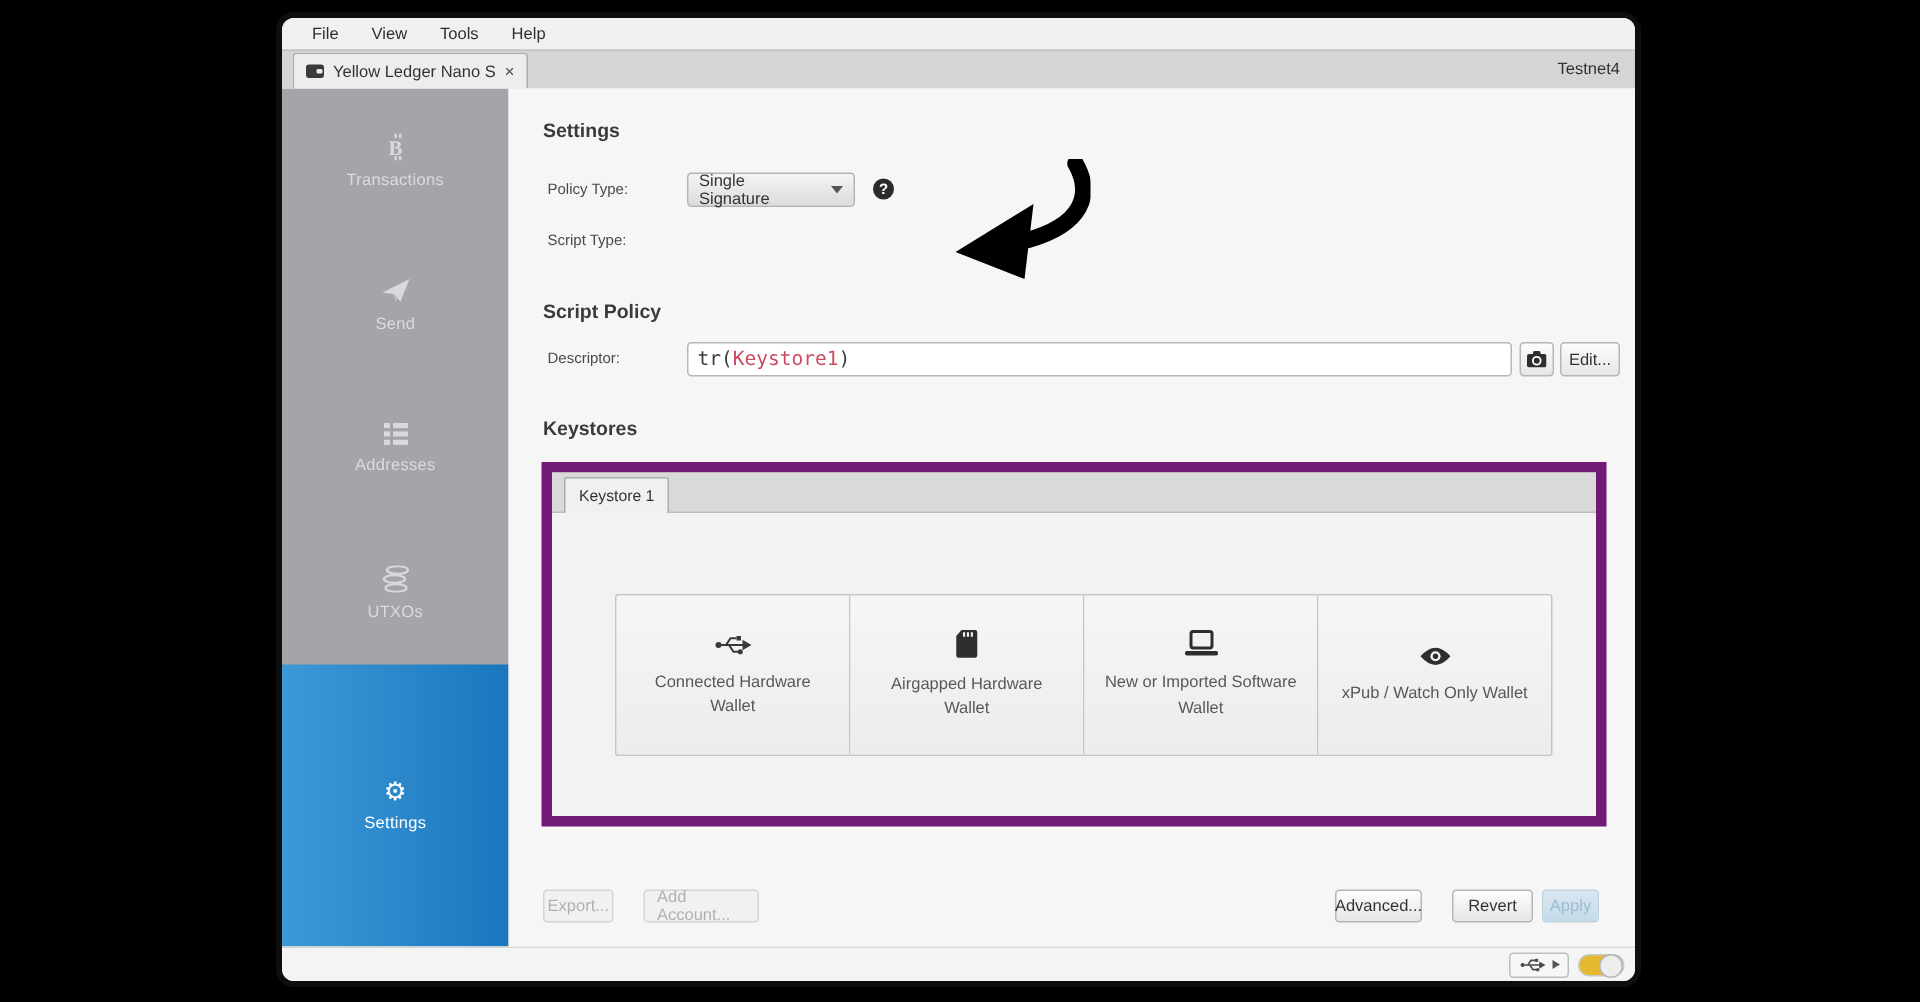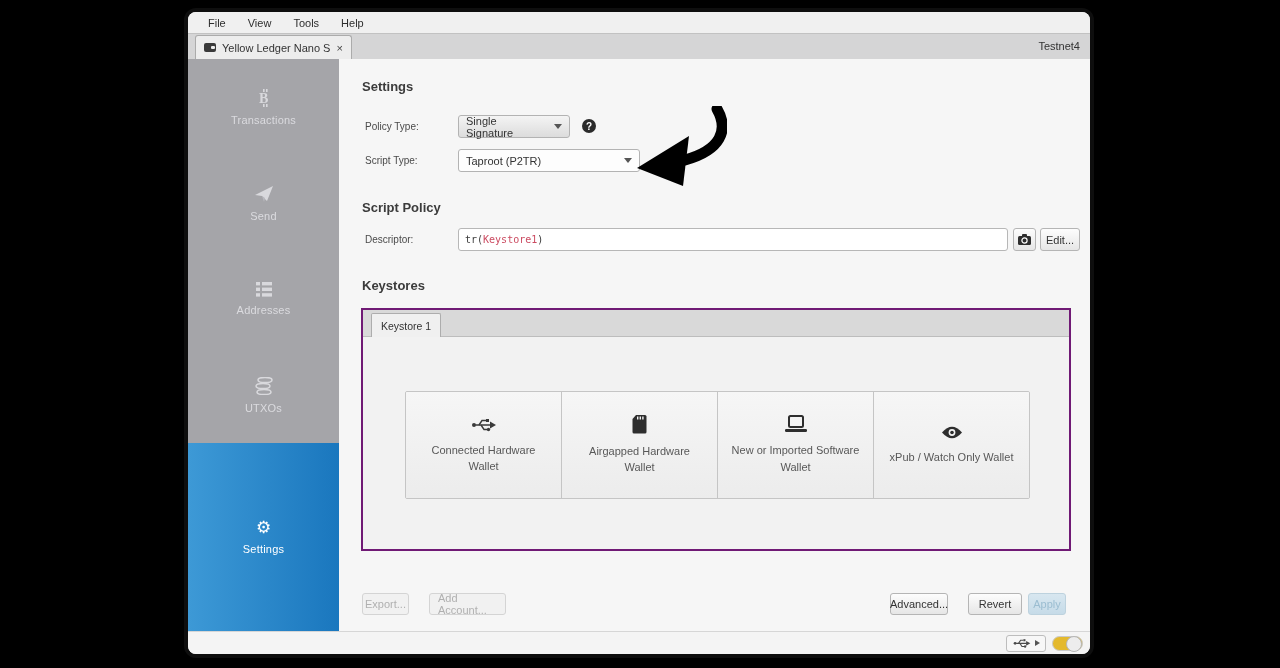--- a/index.html
+++ b/index.html
@@ -52,35 +52,35 @@
   .combo.light{ background:#fdfdfd; }
   .caret{ width:0; height:0; border-left:4px solid transparent; border-right:4px solid transparent; border-top:5px solid #555; margin-left:8px;}
 
   .help-circle{
     position:absolute; width:14px; height:14px; border-radius:50%; background:#2b2b2b; color:#fff;
     font-size:10px; font-weight:700; display:flex; align-items:center; justify-content:center; cursor:pointer;
   }
 
   .text-field{
     position:absolute; height:23px; background:#fff; border:1px solid #b7b7b7; border-radius:3px;
-    font-family:"DejaVu Sans Mono",monospace; font-size:10px; display:flex; align-items:center; padding:0 6px; cursor:text;
+    font-family:"DejaVu Sans Mono",monospace; font-size:13px; display:flex; align-items:center; padding:0 6px; cursor:text;
   }
   .desc-plain{ color:#3d3d3d;}
   .desc-keystore{ color:#cb4b61;}
 
   .btn{
     position:absolute; height:22px; background:linear-gradient(#fdfdfd,#e6e6e6); border:1px solid #b5b5b5; border-radius:3px;
     font-size:11px; color:#333; display:flex; align-items:center; justify-content:center; cursor:pointer; padding:0 8px;
   }
   .btn.disabled{ background:#f1f1f1; border-color:#d4d4d4; color:#b0b0b0;}
   .btn.apply-disabled{ background:linear-gradient(#d8e7f0,#c6dbe8); border-color:#bdd2de; color:#9bbdd1;}
   .icon-btn{ padding:0;}
 
   
-  .keystore-panel{ position:absolute; left:22px; top:249px; width:710px; height:243px; background:#f2f2f2; border:2px solid #701a75;}
+  .keystore-panel{ position:absolute; left:22px; top:249px; width:710px; height:243px; background:#f2f2f2; border:7px solid #701a75;}
   .keystore-header{ height:27px; background:#d9d9d9; border-bottom:1px solid #bdbdbd; position:relative;}
   .keystore-tab{
     position:absolute; left:8px; top:3px; height:24px; background:#f0f0f0; border:1px solid #adadad; border-bottom:none;
     border-radius:2px 2px 0 0; font-size:10.5px; color:#333; display:flex; align-items:center; padding:0 9px; cursor:pointer;
   }
   .keystore-options{ position:absolute; left:42px; top:81px; width:625px; height:108px; display:flex; border:1px solid #c5c5c5; border-radius:2px; overflow:hidden;}
   .ks-option{
     flex:1 1 0; background:linear-gradient(#f6f6f6,#ececec); border-right:1px solid #c5c5c5;
     display:flex; flex-direction:column; align-items:center; justify-content:center; gap:9px; cursor:pointer;
   }
@@ -168,24 +168,20 @@
       <div class="section-title" style="left:23px; top:20px;">Settings</div>
 
       <div class="field-label" style="left:26px; top:62px;">Policy Type:</div>
       <div class="combo gray" style="left:119px; top:56px; width:112px;">
         <span>Single Signature</span>
         <span class="caret"></span>
       </div>
       <div class="help-circle" style="left:243px; top:60px;">?</div>
 
       <div class="field-label" style="left:26px; top:96px;">Script Type:</div>
-      <div class="combo light" style="left:119px; top:90px; width:182px;">
-        <span>Taproot (P2TR)</span>
-        <span class="caret"></span>
-      </div>
 
       <svg class="annotation-arrow" width="94" height="92" viewBox="0 0 94 92">
         <path d="M 84 3 C 96 24, 88 44, 52 54" fill="none" stroke="#000" stroke-width="11" stroke-linecap="round"></path>
         <polygon points="4,62 56,30 50,80" fill="#000"></polygon>
       </svg>
 
       <div class="section-title" style="left:23px; top:141px;">Script Policy</div>
 
       <div class="field-label" style="left:26px; top:175px;">Descriptor:</div>
       <div class="text-field" style="left:119px; top:169px; width:550px;">

